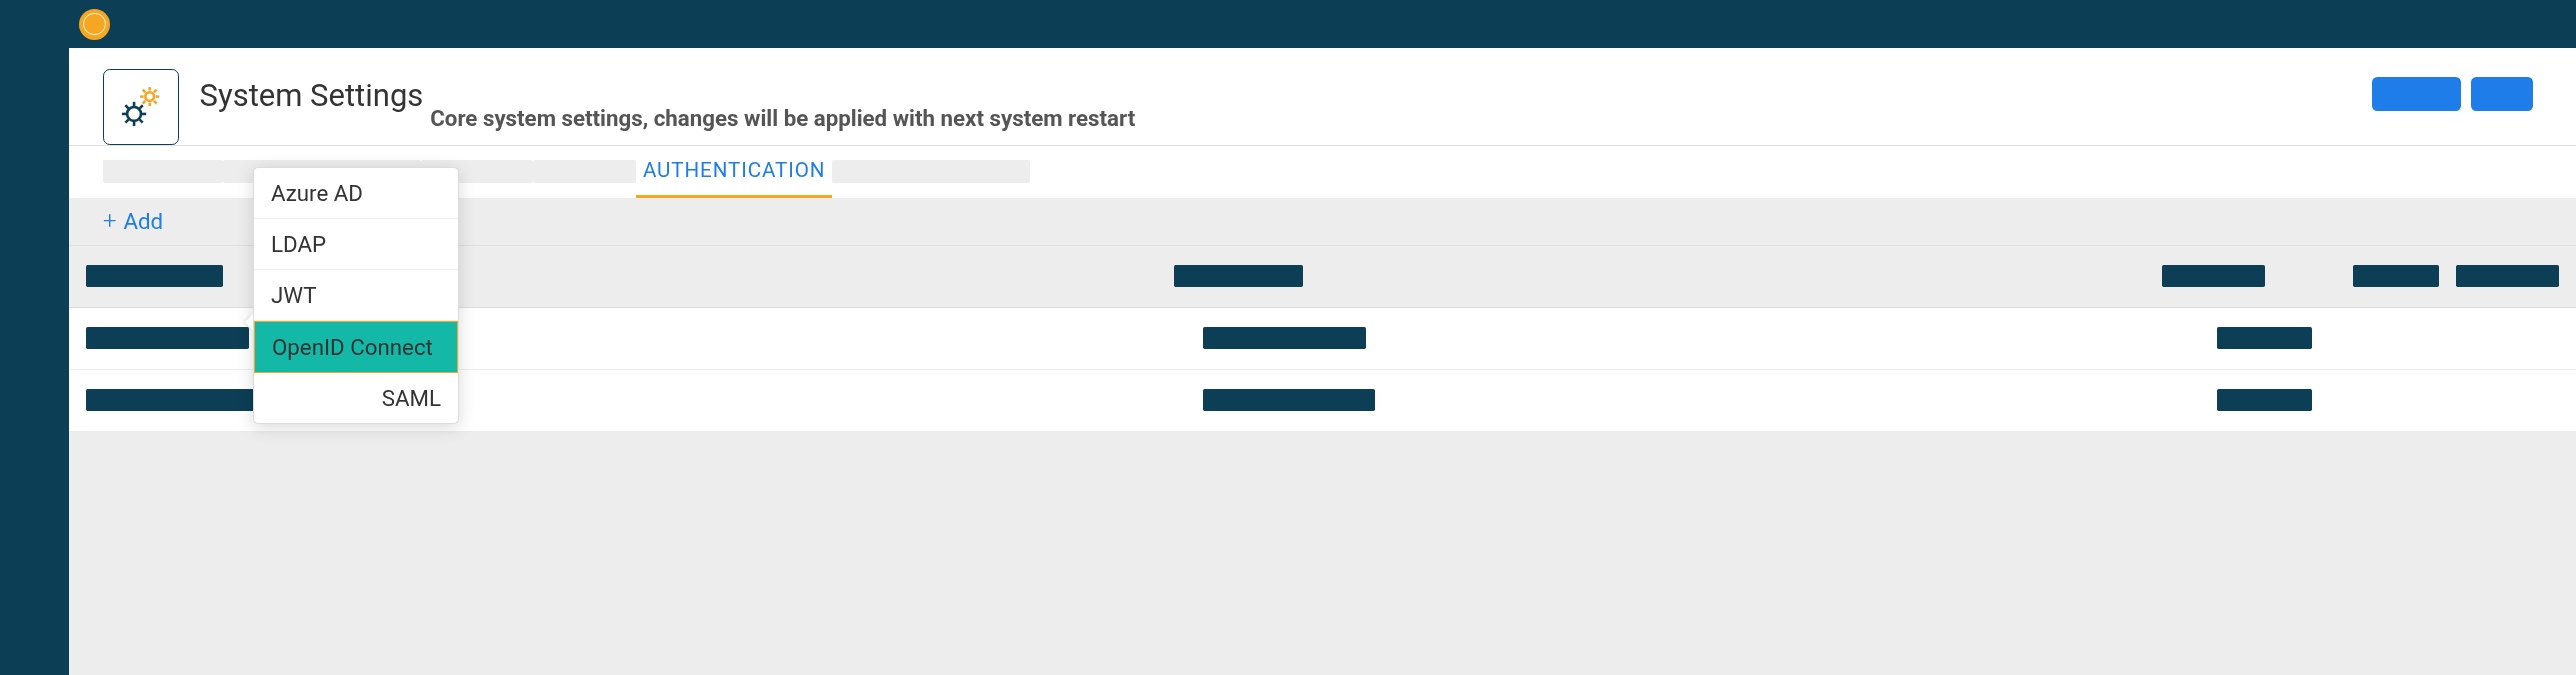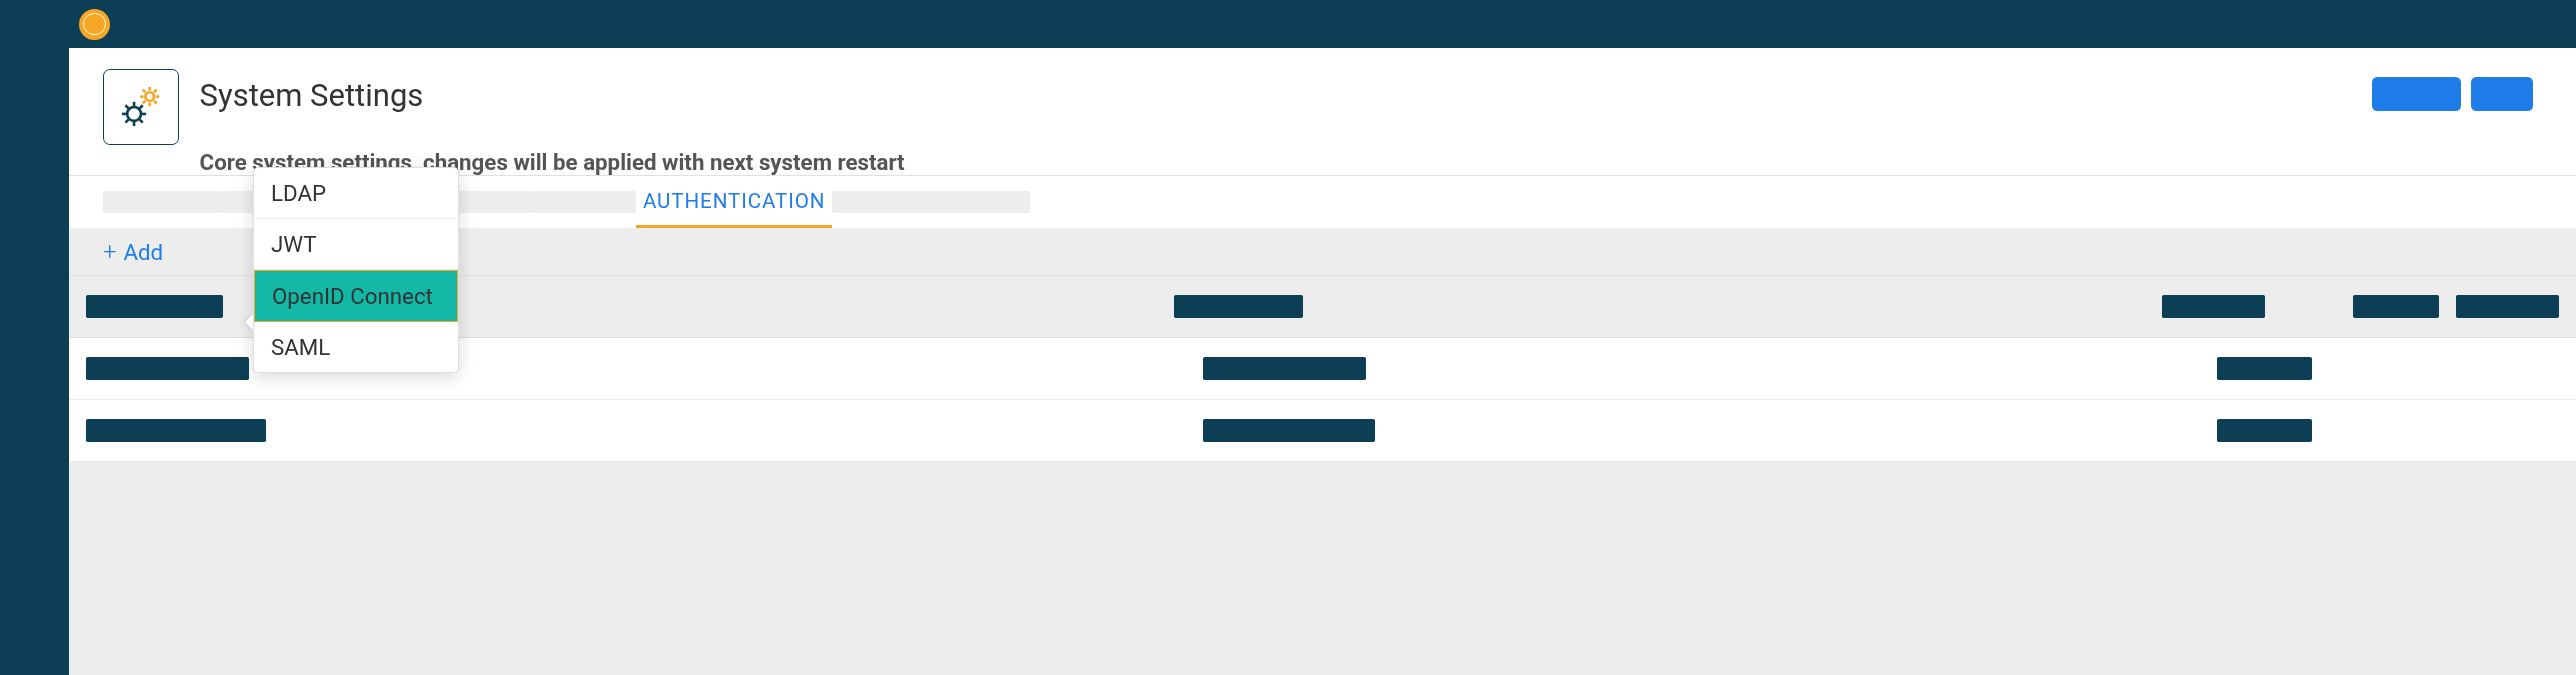--- a/index.html
+++ b/index.html
@@ -57,21 +57,21 @@
       height: 76px;
       border: 1.7px solid #0c3f56;
       border-radius: 6.9px;
       display: flex;
       align-items: center;
       justify-content: center;
       flex-shrink: 0;
     }
     .header-text {
       display: flex;
-      flex-direction: column;
+      flex-direction: row;
       gap: 6.9px;
       padding-top: 8.6px;
       justify-content: center;
     }
     .page-title {
       font-size: 31px;
       font-weight: 400;
       color: #333;
     }
     .page-subtitle {
@@ -207,20 +207,21 @@
       color: #333;
       border-bottom: 0.9px solid #eee;
       cursor: pointer;
     }
     .dropdown-item.selected {
       border: 1.7px solid #f5a623;
       background: #14b8a6;
     }
     .dropdown-item:last-child {
       border-bottom: none;
+      text-align: right;
     }
   </style>
 </head>
 <body>
 
 <div class="top-bar">
   <div class="logo-circle">
     <div class="logo-inner"></div>
   </div>
 </div>
@@ -329,20 +330,23 @@
         </div>
       <div class="cell c4"></div>
       <div class="cell c5"></div>
     </div>
   </div>
 
 </div>
 
 <div class="dropdown">
   <div class="dropdown-item">
+    <span>Azure AD</span>
+  </div>
+  <div class="dropdown-item">
     <span>LDAP</span>
   </div>
   <div class="dropdown-item">
     <span>JWT</span>
   </div>
   <div class="dropdown-item selected">
     <span>OpenID Connect</span>
   </div>
   <div class="dropdown-item">
     <span>SAML</span>

